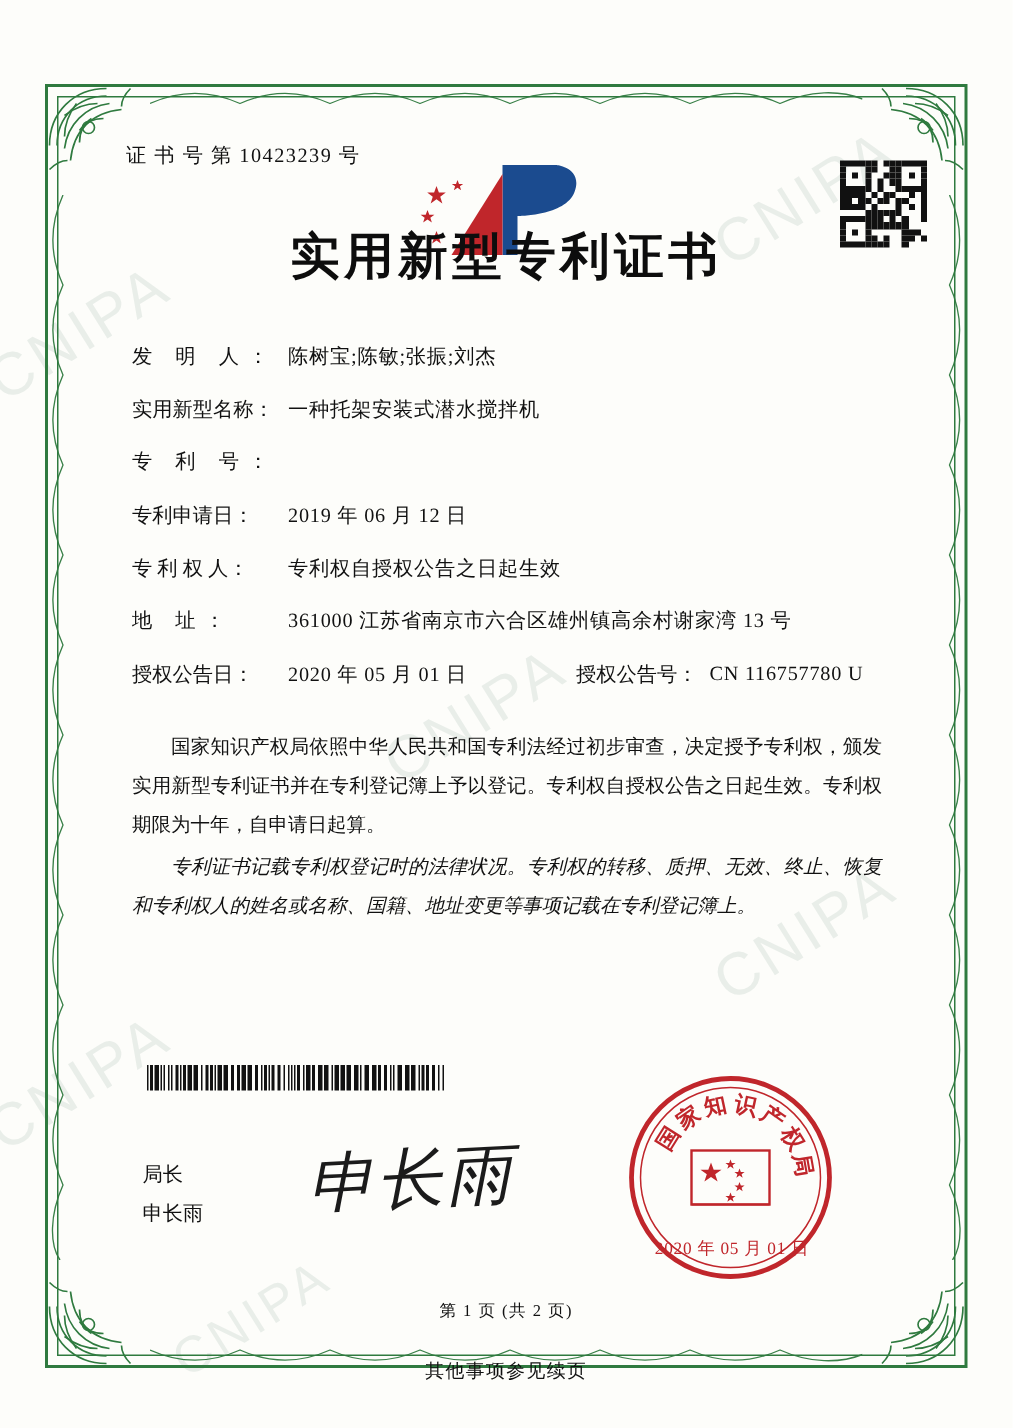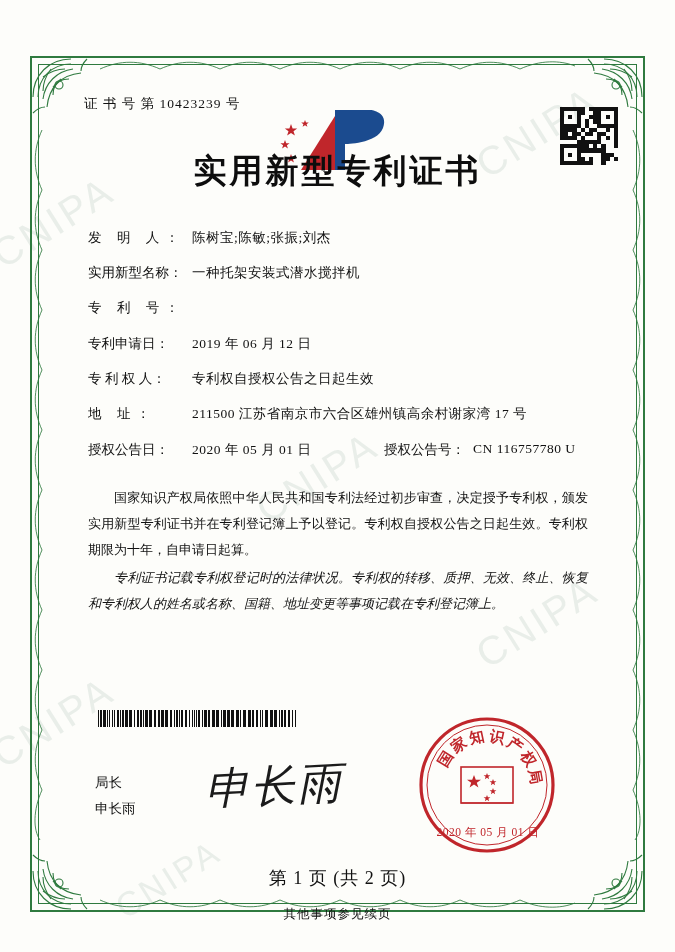--- a/index.html
+++ b/index.html
@@ -199,21 +199,21 @@
     text-align: center;
     font-size: 11.5px;
     color: #c0262b;
     letter-spacing: 0.5px;
   }
 
   .page-num {
     position: absolute;
     left: 0; right: 0; top: 866px;
     text-align: center;
-    font-size: 18px;
+    font-size: 11px;
     color: #111;
     letter-spacing: 1px;
   }
   .footer-note {
     position: absolute;
     left: 0; right: 0; top: 906px;
     text-align: center;
     font-size: 12.5px;
     color: #111;
     letter-spacing: 1px;
@@ -576,21 +576,21 @@
         <div class="f-value">2019 年 06 月 12 日</div>
       </div>
 
       <div class="field-row">
         <div class="f-label">专 利 权 人：</div>
         <div class="f-value">专利权自授权公告之日起生效</div>
       </div>
 
       <div class="field-row">
         <div class="f-label spaced">地 址：</div>
-        <div class="f-value">211500 江苏省南京市六合区雄州镇高余村谢家湾 17 号</div>
+        <div class="f-value">361000 江苏省南京市六合区雄州镇高余村谢家湾 13 号</div>
       </div>
 
       <div class="inline-pair">
         <div class="seg1">
           <div class="f-label">授权公告日：</div>
           <div class="f-value">2020 年 05 月 01 日</div>
         </div>
         <div class="seg2">
           <div class="f-label">授权公告号：</div>
           <div class="f-value">CN 116757780 U</div>

